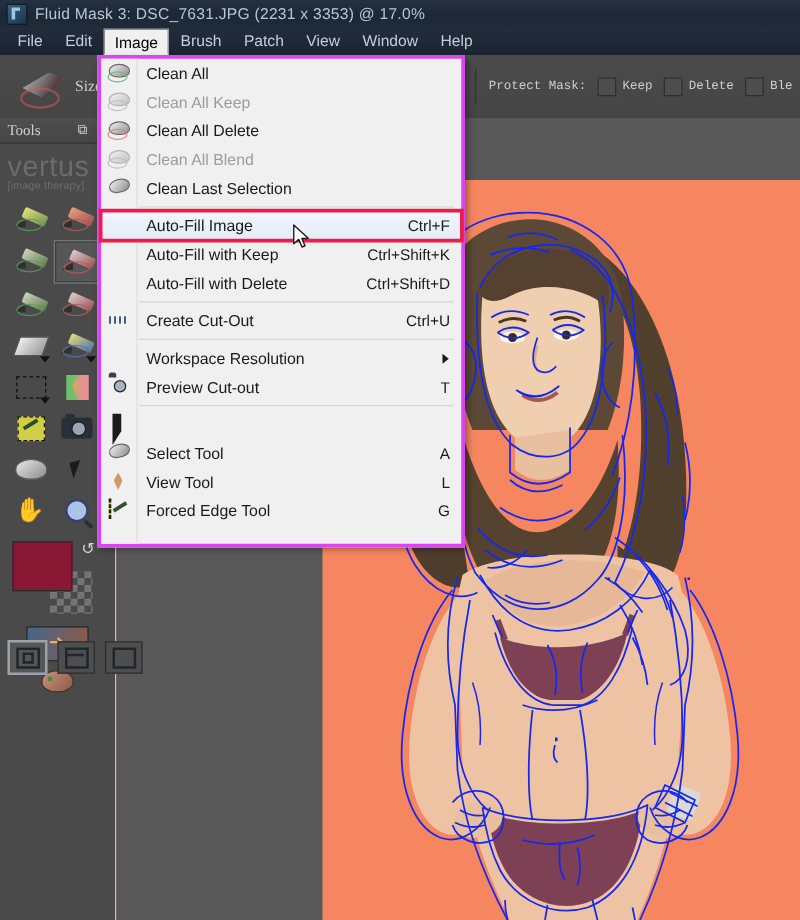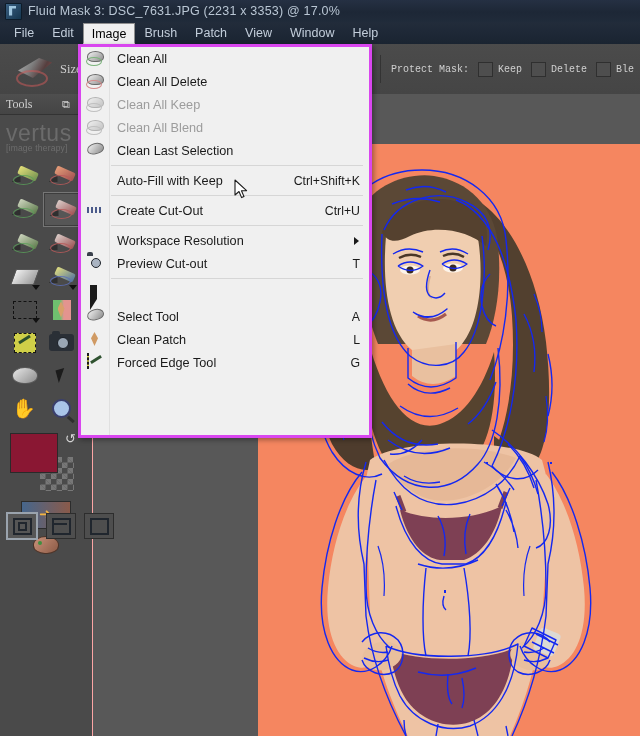--- a/index.html
+++ b/index.html
@@ -515,56 +515,64 @@
   <div class="menu">
     <div class="menu-gutter"></div>
 
     <div class="mi">
       <span class="ico">
         <span class="ic-clean"><span class="bd"></span><span class="rg"></span></span>
       </span>
       <span>Clean All</span>
     </div>
 
-    <div class="mi">
-      <span class="ico">
-        <span class="ic-clean"><span class="bd"></span><span class="rg r"></span></span>
-      </span>
-      <span>Clean All Delete</span>
-    </div>
-
     <div class="mi dis">
       <span class="ico">
         <span class="ic-clean gray"><span class="bd"></span><span class="rg"></span></span>
       </span>
       <span>Clean All Keep</span>
     </div>
 
+    <div class="mi">
+      <span class="ico">
+        <span class="ic-clean"><span class="bd"></span><span class="rg r"></span></span>
+      </span>
+      <span>Clean All Delete</span>
+    </div>
+
     <div class="mi dis">
       <span class="ico">
         <span class="ic-clean gray"><span class="bd"></span><span class="rg"></span></span>
       </span>
       <span>Clean All Blend</span>
     </div>
 
     <div class="mi">
       <span class="ico">
         <span class="ic-clean last"><span class="bd"></span></span>
       </span>
       <span>Clean Last Selection</span>
     </div>
 
     <div class="msep"></div>
 
+    <div class="mi hl">
+      <span>Auto-Fill Image</span>
+      <span class="acc">Ctrl+F</span>
+    </div>
 
     <div class="mi">
       <span>Auto-Fill with Keep</span>
       <span class="acc">Ctrl+Shift+K</span>
     </div>
 
+    <div class="mi">
+      <span>Auto-Fill with Delete</span>
+      <span class="acc">Ctrl+Shift+D</span>
+    </div>
 
     <div class="msep"></div>
 
     <div class="mi">
       <span class="ico"><span class="ic-cut"></span></span>
       <span>Create Cut-Out</span>
       <span class="acc">Ctrl+U</span>
     </div>
 
     <div class="msep"></div>
@@ -591,21 +599,21 @@
     <div class="mi">
       <span class="ico">
         <span class="ic-clean last"><span class="bd"></span></span>
       </span>
       <span>Select Tool</span>
       <span class="acc">A</span>
     </div>
 
     <div class="mi">
       <span class="ico"><span class="ic-fe"></span></span>
-      <span>Clean Patch</span>
+      <span>View Tool</span>
       <span class="acc">L</span>
     </div>
 
     <div class="mi">
       <span class="ico"><span class="ic-wand"></span></span>
       <span>Forced Edge Tool</span>
       <span class="acc">G</span>
     </div>
   </div>
 

